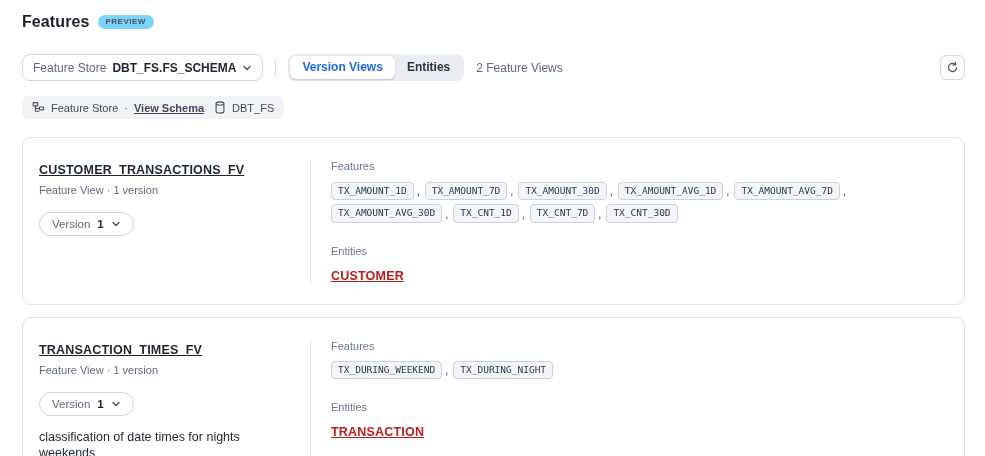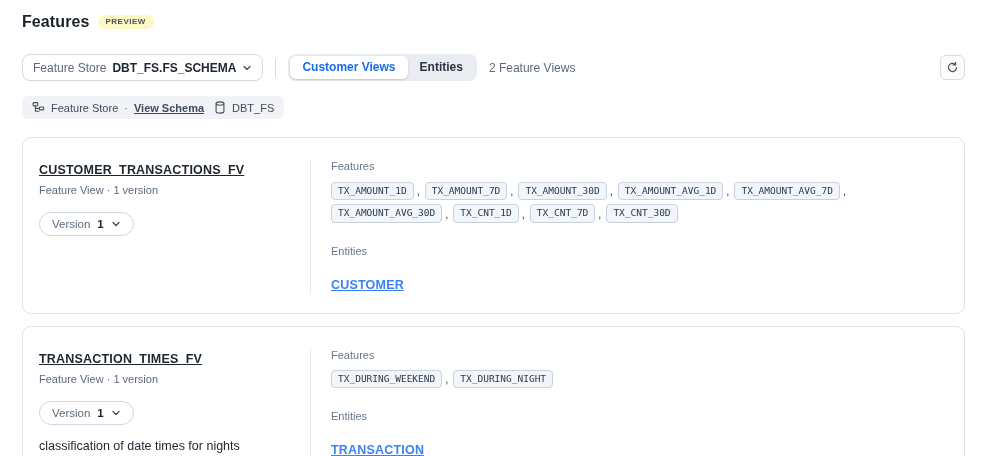--- a/index.html
+++ b/index.html
@@ -10,21 +10,21 @@
     color: #1d252f;
     position: relative;
     overflow: hidden;
   }
   .page { width: 985px; height: 320px; }
 
   
   .header { display: flex; align-items: center; gap: 8px; padding: 13px 20px 0 22px; }
   .page-title { font-size: 16px; font-weight: bold; color: #1b222c; letter-spacing: .1px; }
   .preview-badge {
-    background: #fef9c3; color: #49525f;
+    background: #7dd3fc; color: #49525f;
     font-size: 8px; font-weight: bold; letter-spacing: .5px;
     padding: 3px 8px; border-radius: 9px; line-height: 1;
   }
 
   
   .toolbar { display: flex; align-items: center; margin-top: 23px; padding: 0 20px 0 22px; }
   .store-selector {
     display: inline-flex; align-items: center; gap: 6px;
     border: 1px solid #d2d8e0; border-radius: 8px;
     background: #fff; padding: 6px 10px; height: 27px;
@@ -100,22 +100,22 @@
   .chip {
     display: inline-block;
     font-family: "DejaVu Sans Mono", monospace;
     font-size: 9.5px; color: #2b3850;
     background: #f2f5f9; border: 1px solid #c8d1dd; border-radius: 4px;
     padding: 2px 6px; line-height: 1.3; vertical-align: middle;
   }
   .chip-comma { color: #2b3850; font-size: 11px; margin: 0 5px 0 3px; vertical-align: middle; }
   .entities-label { margin-top: 20px; }
   .entity-link {
-    display: inline-block; margin-top: 21px;
-    font-size: 12.5px; font-weight: bold; color: #3b82f6;
+    display: inline-block; margin-top: 12px;
+    font-size: 12.5px; font-weight: bold; color: #b91c1c;
     text-decoration: underline; letter-spacing: .2px; cursor: pointer;
   }
   .icon-stroke { stroke: #49525f; fill: none; stroke-width: 1.2; }
 </style>
 </head>
 <body>
 
 <div class="page">
 
   <div class="header">
@@ -128,21 +128,21 @@
       <span class="label">Feature Store</span>
       <span class="value">DBT_FS.FS_SCHEMA</span>
       <svg class="chev" viewBox="0 0 10 10">
           <path d="M2 3.5 L5 6.5 L8 3.5" stroke="#49525f" stroke-width="1.4" fill="none" stroke-linecap="round" stroke-linejoin="round"></path>
         </svg>
     </div>
 
     <div class="vdivider"></div>
 
     <div class="segmented">
-      <div class="seg-tab active">Customer Views</div>
+      <div class="seg-tab active">Version Views</div>
       <div class="seg-tab">Entities</div>
     </div>
 
     <span class="count-text">2 Feature Views</span>
 
     <div class="refresh-btn">
       <svg width="13" height="13" viewBox="0 0 16 16">
         <path d="M13 8 A5 5 0 1 1 11.5 4.4" stroke="#49525f" stroke-width="1.5" fill="none" stroke-linecap="round"></path>
         <path d="M11.7 1.6 L11.8 4.7 L8.7 4.8" stroke="#49525f" stroke-width="1.5" fill="none" stroke-linecap="round" stroke-linejoin="round"></path>
       </svg>

